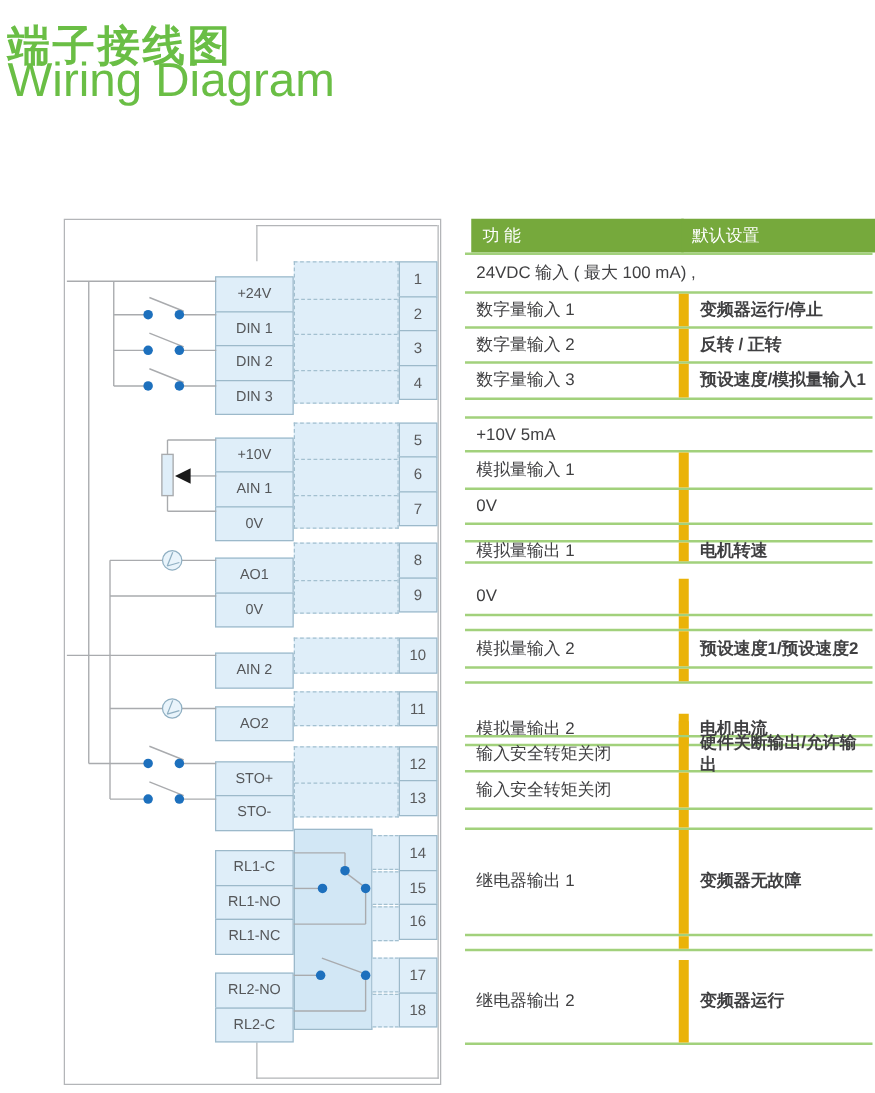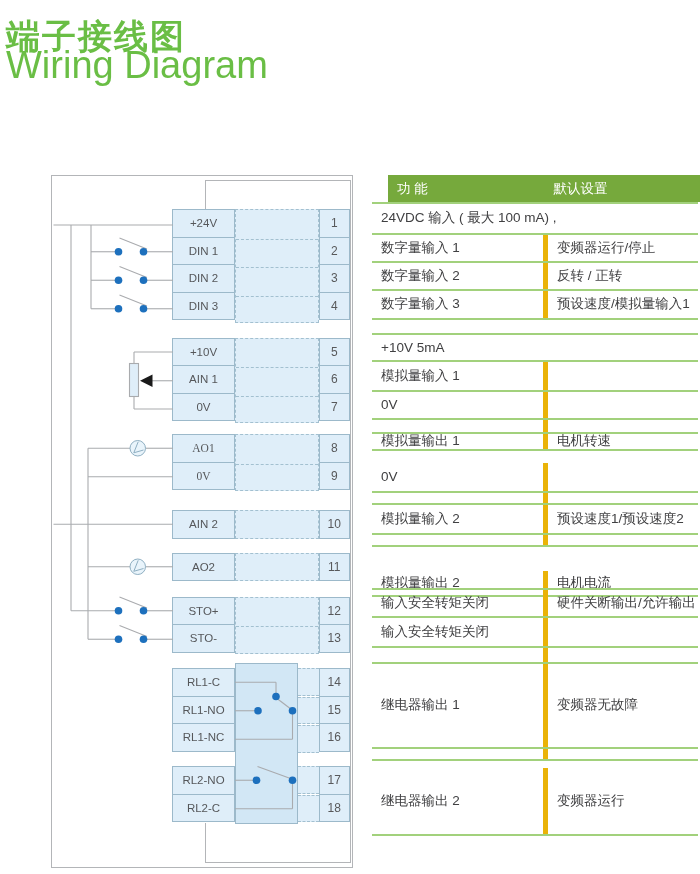--- a/index.html
+++ b/index.html
@@ -13,44 +13,44 @@
 
   
   .outer-box{left:51px;top:175px;width:302px;height:693px;border:1px solid #b3b5b8;}
   .seg{background:#b3b5b8;}
 
   
   .lcol{left:172px;width:63px;}
   .lcell{height:28.5px;border:1px solid #9cb9ca;margin-top:-1px;background:#dfeef9;
          display:flex;align-items:center;justify-content:center;
          font-size:11.5px;color:#55575a;box-sizing:border-box;}
-  .lcell:first-child{margin-top:0;}
+  .lcell:first-child{margin-top:12px;}
   .mid{left:235px;width:84px;background:#dfeef9;border:1px dashed #a3c0d0;}
   .msep{position:absolute;left:0;right:0;height:0;border-top:1px dashed #a3c0d0;}
   .ncol{left:318.5px;width:31.5px;}
   .ncell{height:28.5px;border:1px solid #9cb9ca;margin-top:-1px;background:#dfeef9;
          display:flex;align-items:center;justify-content:center;
          font-size:12px;color:#58595b;box-sizing:border-box;}
   .ncell:first-child{margin-top:0;}
   .relay-box{left:235px;top:662.5px;width:63px;height:161px;background:#d2e7f5;border:1px solid #9cb9ca;}
   .stub{left:298px;width:20.5px;height:27.5px;background:#dfeef9;
         border-top:1px dashed #a3c0d0;border-bottom:1px dashed #a3c0d0;}
 
   .wires{left:0;top:0;width:700px;height:874px;pointer-events:none;}
 
   
   .th{top:175px;height:27px;background:#76a93c;color:#fff;font-size:13.5px;
       display:flex;align-items:center;padding-left:9px;}
-  .th1{left:388px;width:169.5px;}
+  .th1{left:377px;width:169.5px;}
   .th2{left:544.5px;width:155.5px;}
   .trow{left:372px;width:326px;border-bottom:2px solid #a2d17c;font-size:13.5px;color:#404042;}
   .bt{border-top:2px solid #a2d17c;}
   .tc1{position:absolute;left:0;top:0;bottom:0;width:171px;display:flex;align-items:center;padding-left:9px;box-sizing:border-box;}
-  .tc2{position:absolute;left:171px;right:0;top:0;bottom:0;border-left:5px solid #eab308;
-       display:flex;align-items:center;padding-left:9px;box-sizing:border-box;}
+  .tc2{position:absolute;left:171px;right:0;top:0;bottom:0;border-left:8px solid #eab308;
+       display:flex;align-items:center;padding-left:9px;box-sizing:border-box;font-weight:bold;}
   .tspan{position:absolute;left:0;right:0;top:0;bottom:0;display:flex;align-items:center;padding-left:9px;box-sizing:border-box;}
 </style>
 </head>
 <body>
 
 <div class="page">
 
   <div class="abs title-zh">端子接线图</div>
   <div class="abs title-en">Wiring Diagram</div>
 
@@ -98,21 +98,21 @@
   </div>
   <div class="abs ncol" style="top:337.5px;">
     <div class="ncell">5</div>
     <div class="ncell">6</div>
     <div class="ncell">7</div>
   </div>
 
   <div class="abs mid" style="top:434px;height:57px;">
     <div class="msep" style="top:28.5px;"></div>
   </div>
-  <div class="abs lcol" style="top:434px;font-family:Liberation Serif, serif;">
+  <div class="abs lcol" style="top:434px;">
     <div class="lcell">AO1</div>
     <div class="lcell">0V</div>
   </div>
   <div class="abs ncol" style="top:434px;">
     <div class="ncell">8</div>
     <div class="ncell">9</div>
   </div>
 
   <div class="abs mid" style="top:510px;height:28.5px;"></div>
   <div class="abs lcol" style="top:510px;">

